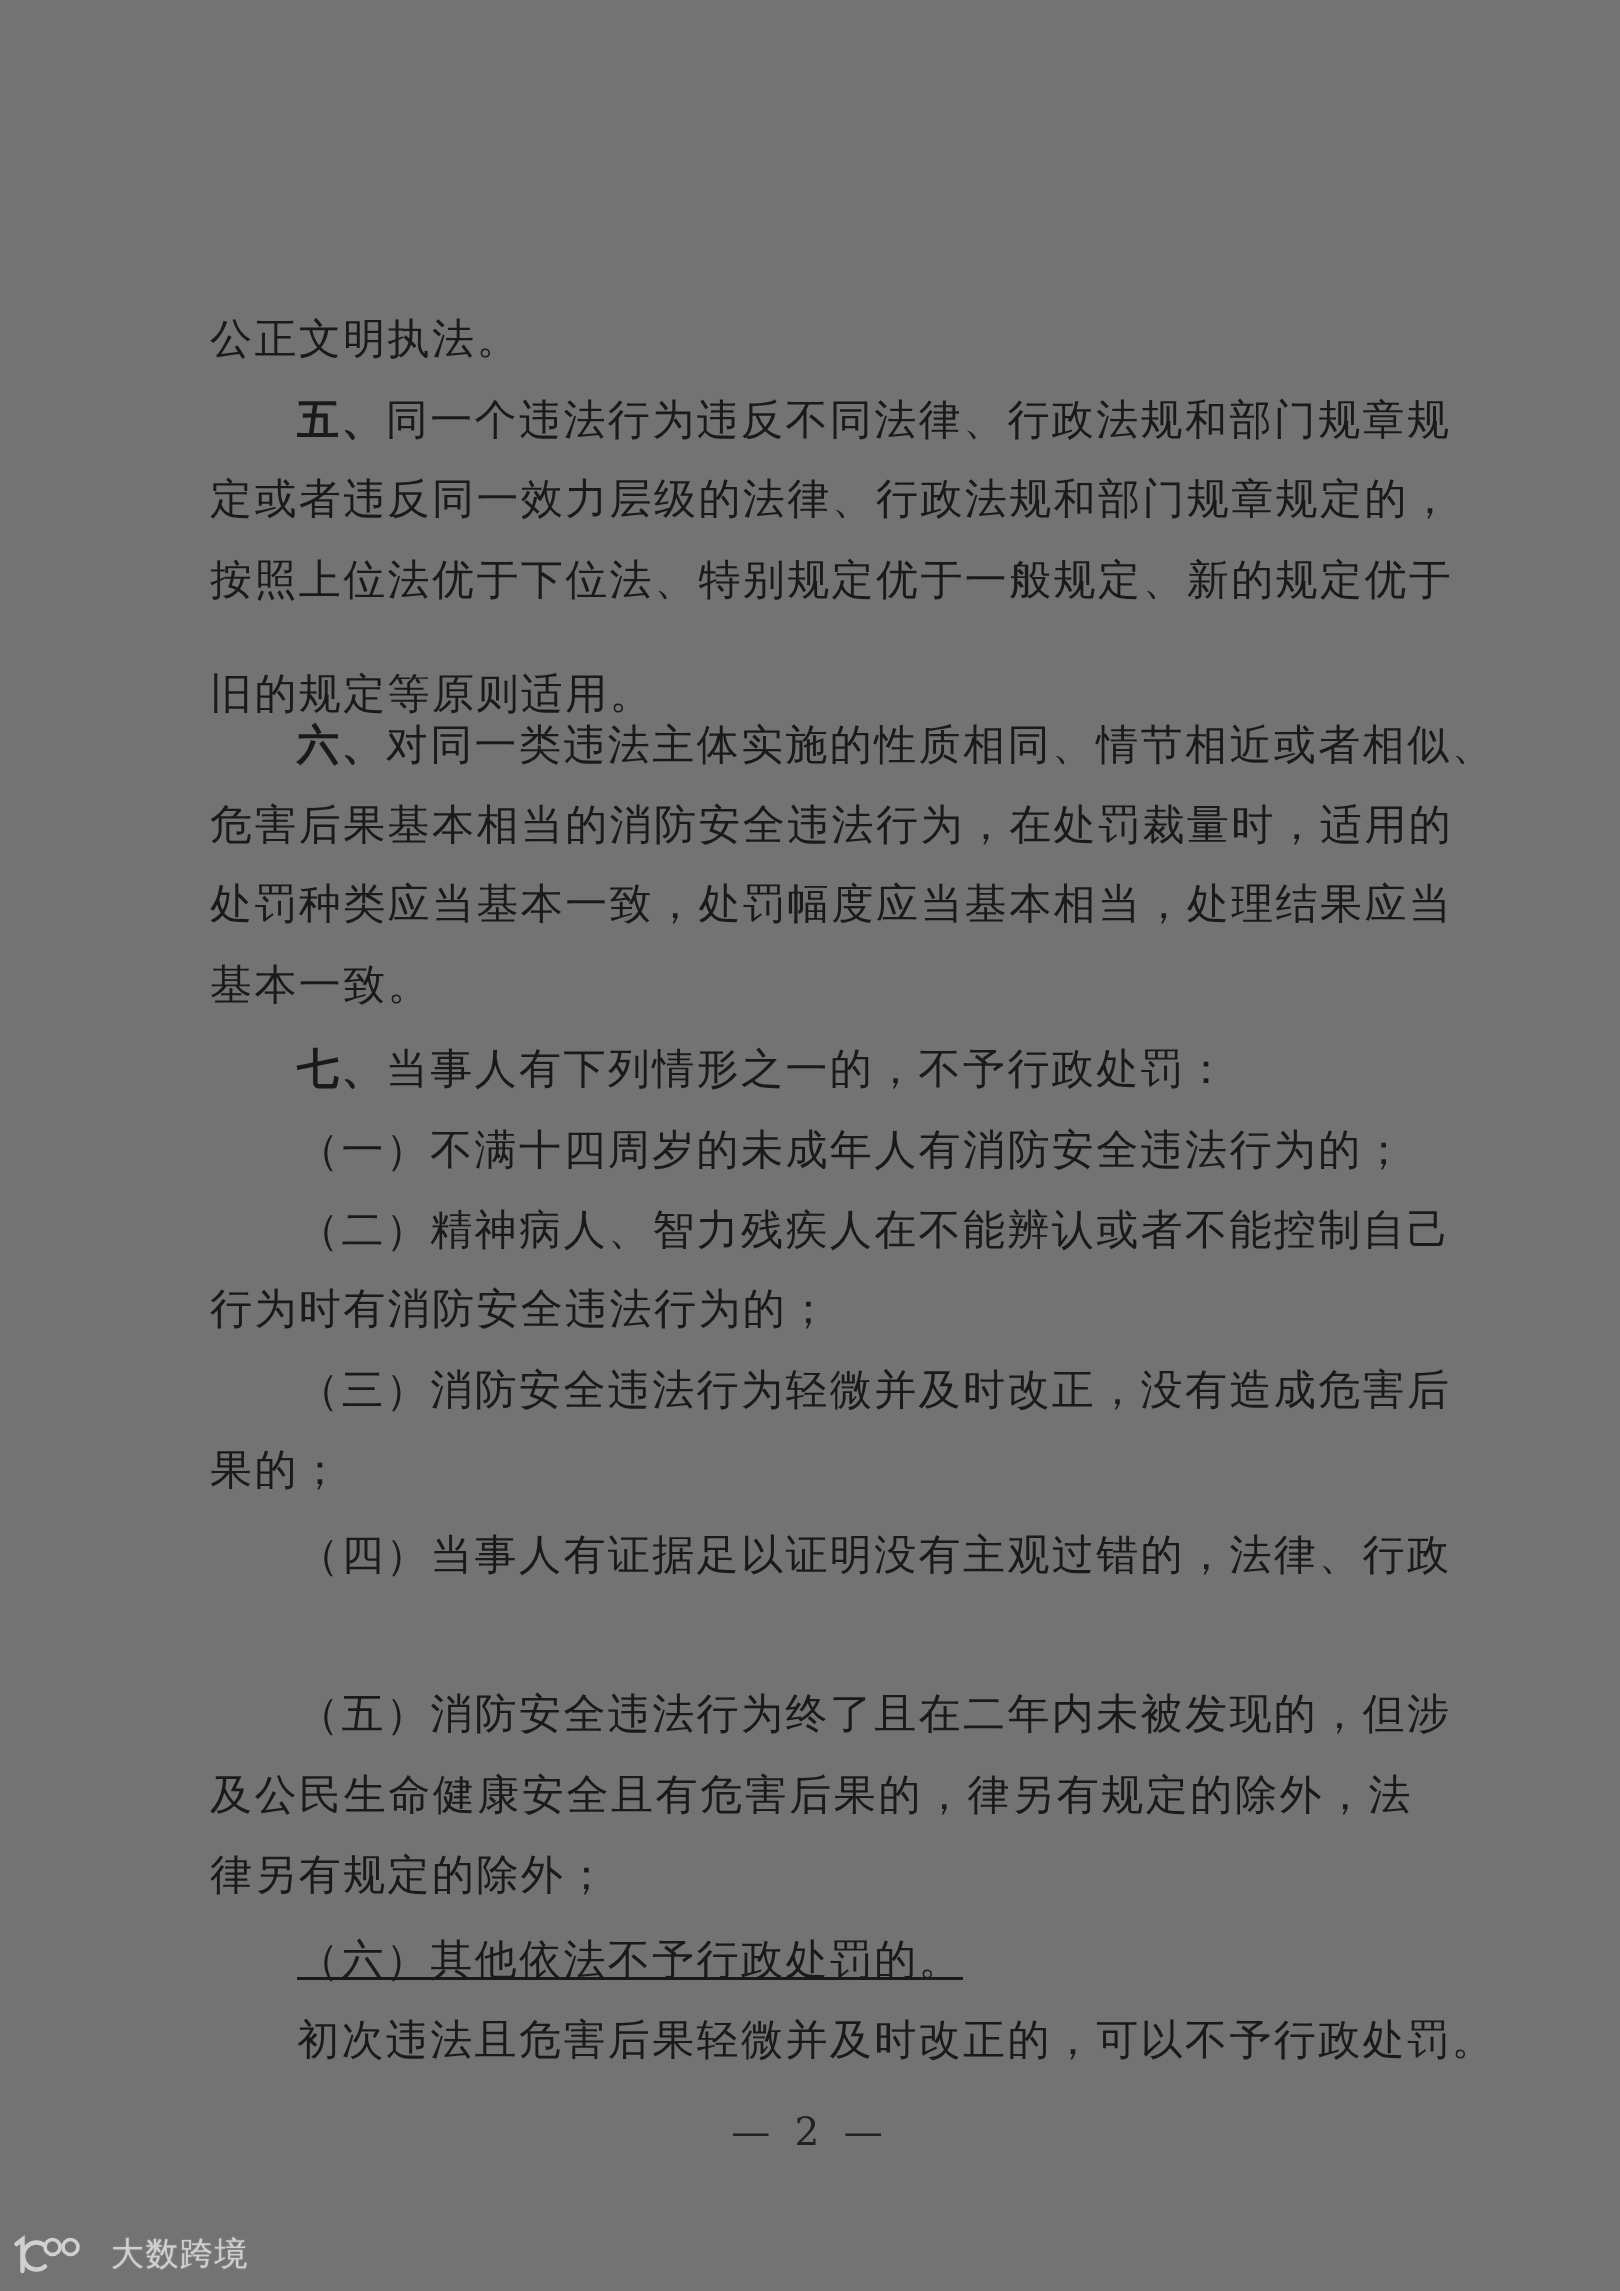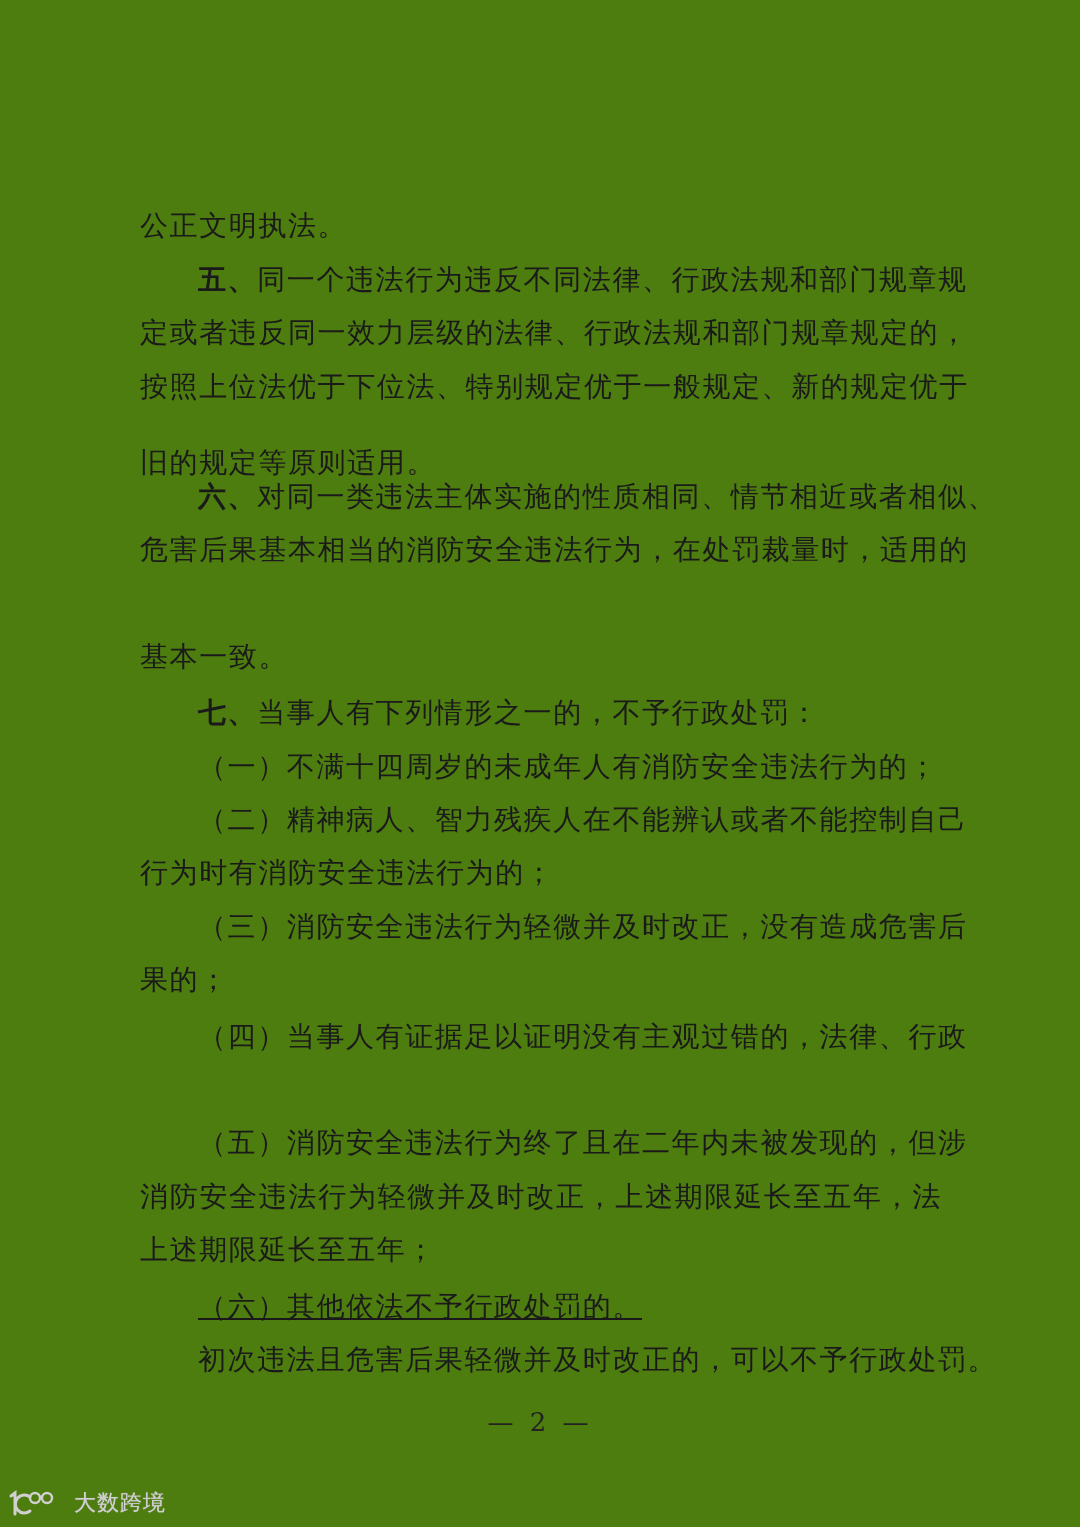--- a/index.html
+++ b/index.html
@@ -13,21 +13,21 @@
       position: relative;
       overflow: hidden;
       font-family: "DejaVu Serif", "Liberation Serif", serif;
       color: #1a1a1a;
     }
     .page {
       position: absolute;
       left: 0; top: 0;
       width: 1080px;
       height: 1527px;
-      background: #4d7c0f;
+      background: #737373;
     }
     .line {
       position: absolute;
       left: 140px;
       width: 802px;
       height: 40px;
       font-size: 28px;
       line-height: 40px;
       white-space: nowrap;
       letter-spacing: 1.6px;
@@ -92,20 +92,23 @@
   <div class="line" style="top:420px;margin-top:23px;">
     <span>旧的规定等原则适用。</span>
   </div>
 
   <div class="line indent justify" style="top:477px;">
     <span class="lead">六、</span><span>对同一类违法主体实施的性质相同、情节相近或者相似、</span>
   </div>
   <div class="line justify" style="top:530px;">
     <span>危害后果基本相当的消防安全违法行为，在处罚裁量时，适用的</span>
   </div>
+  <div class="line justify" style="top:583px;">
+    <span>处罚种类应当基本一致，处罚幅度应当基本相当，处理结果应当</span>
+  </div>
   <div class="line" style="top:637px;">
     <span>基本一致。</span>
   </div>
 
   <div class="line indent" style="top:693px;">
     <span class="lead">七、</span><span>当事人有下列情形之一的，不予行政处罚：</span>
   </div>
 
   <div class="line indent" style="top:747px;">
     <span>（一）不满十四周岁的未成年人有消防安全违法行为的；</span>
@@ -126,24 +129,24 @@
   </div>
 
   <div class="line indent justify" style="top:1017px;">
     <span>（四）当事人有证据足以证明没有主观过错的，法律、行政</span>
   </div>
 
   <div class="line indent justify" style="top:1123px;">
     <span>（五）消防安全违法行为终了且在二年内未被发现的，但涉</span>
   </div>
   <div class="line justify" style="top:1177px;">
-    <span>消防安全违法行为轻微并及时改正，上述期限延长至五年，法</span>
+    <span>及公民生命健康安全且有危害后果的，律另有规定的除外，法</span>
   </div>
   <div class="line" style="top:1230px;">
-    <span>上述期限延长至五年；</span>
+    <span>律另有规定的除外；</span>
   </div>
 
   <div class="line indent" style="top:1287px;text-decoration:underline;">
     <span>（六）其他依法不予行政处罚的。</span>
   </div>
 
   <div class="line indent justify" style="top:1340px;">
     <span>初次违法且危害后果轻微并及时改正的，可以不予行政处罚。</span>
   </div>
 

